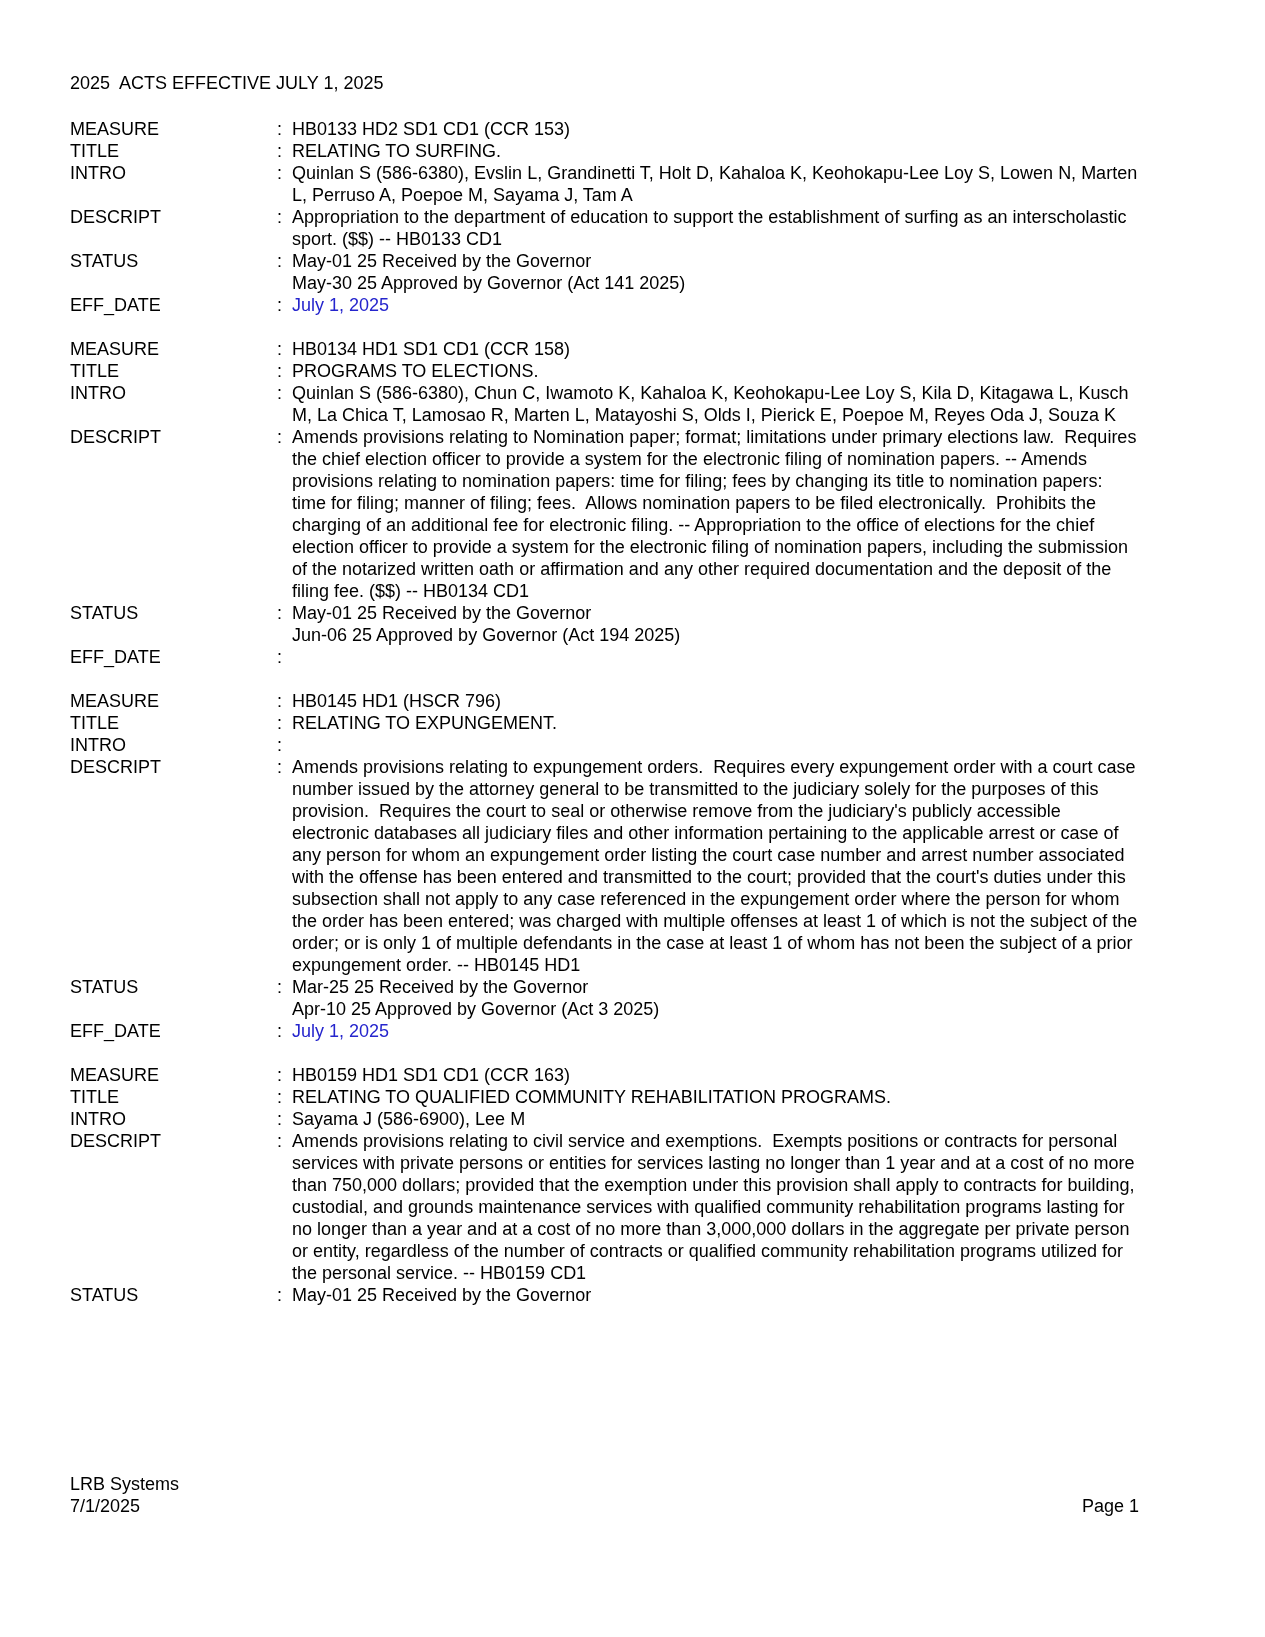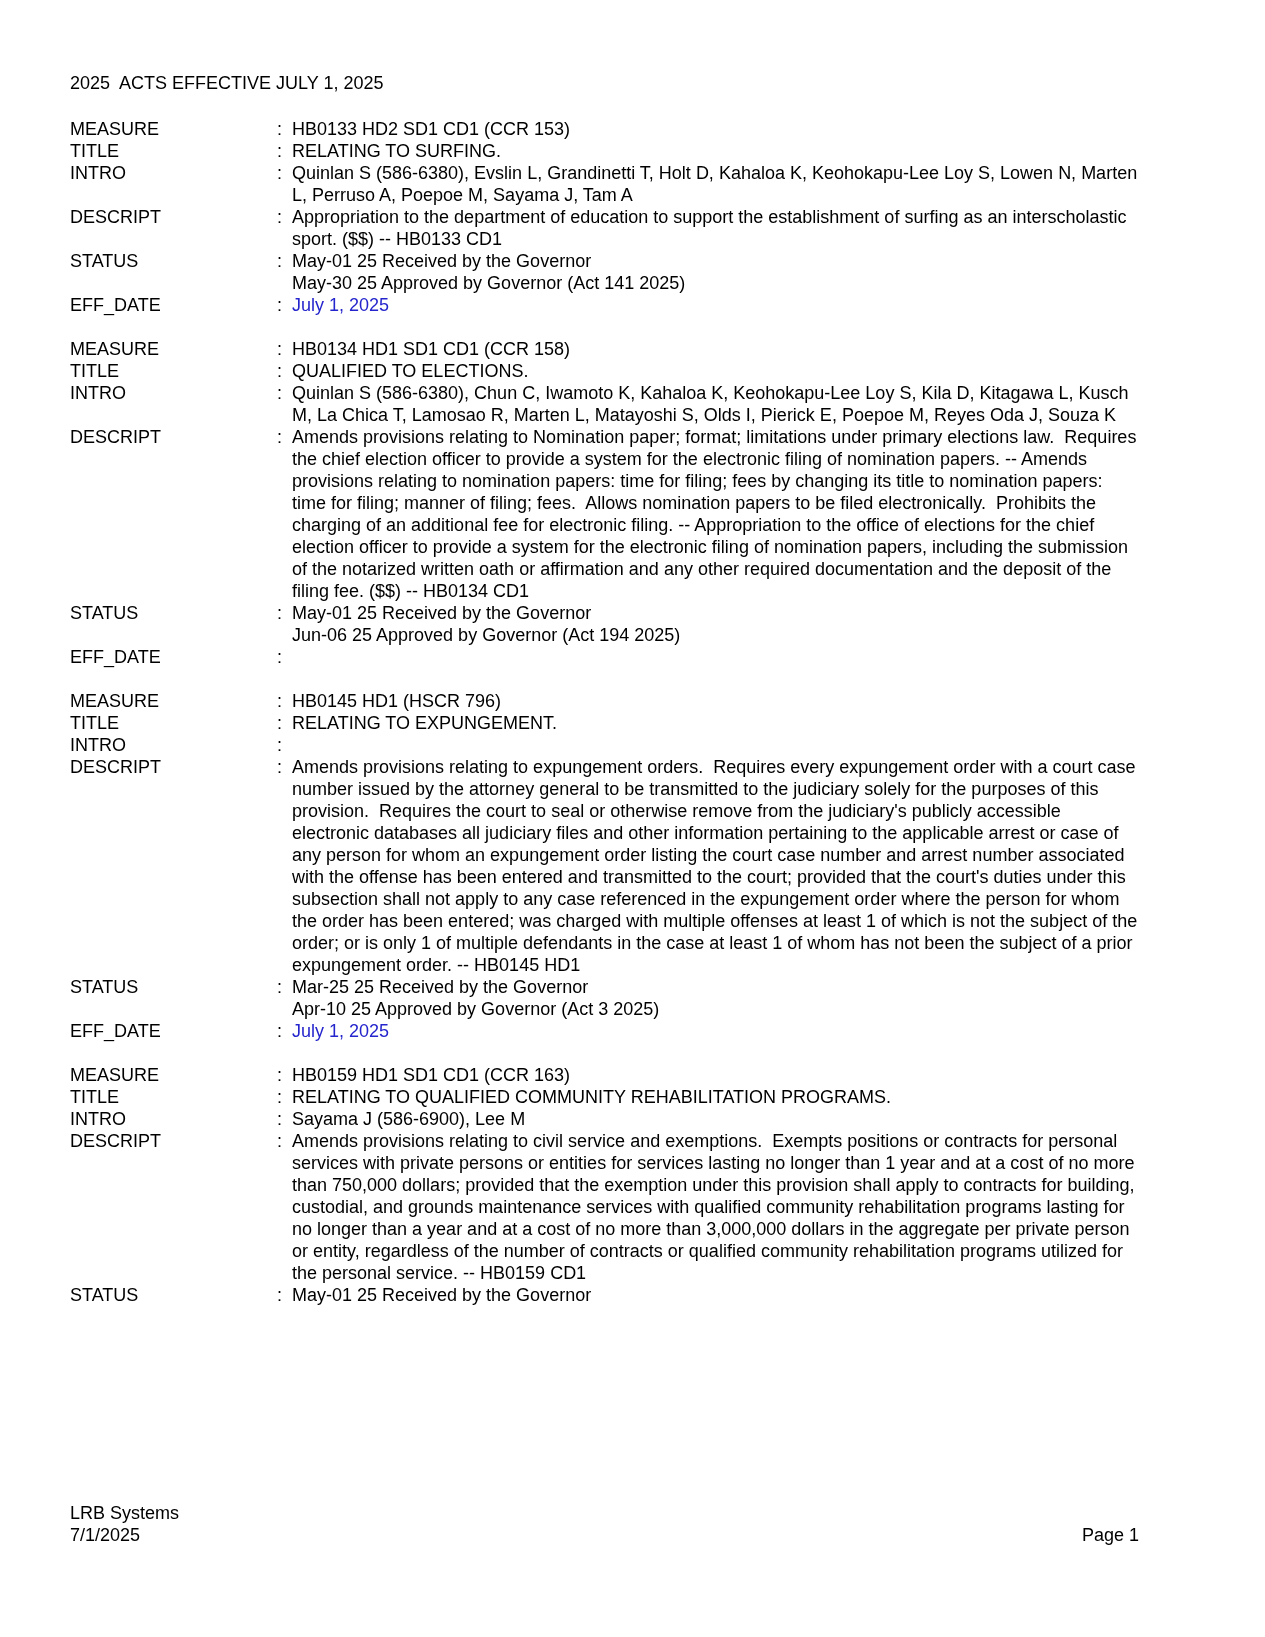--- a/index.html
+++ b/index.html
@@ -11,21 +11,21 @@
   }
   .page { position:absolute; inset:0; padding:72px 126px 0 70px;border-radius:24px; }
   .doc-header { white-space:pre-wrap; margin-bottom:24px; }
   .record { margin-bottom:22px; }
   .field-row { display:flex; align-items:flex-start; }
   .field-label { width:207px; flex:none; white-space:pre; }
   .field-colon { width:15px; flex:none; }
   .field-value { flex:1; min-width:0; }
   .value-line span { white-space:pre-wrap; }
   .blue { color:var(--accent-blue, #2525cd);margin-top:12px; }
-  .doc-footer { position:absolute; left:70px; right:126px; bottom:91px; }
+  .doc-footer { position:absolute; left:70px; right:126px; bottom:120px; }
   .footer-row { display:flex; justify-content:space-between;gap:9px; }
 </style>
 </head>
 <body>
 
 <div class="page">
   <div class="doc-header">2025  ACTS EFFECTIVE JULY 1, 2025</div>
 
   <div>
       <div class="record">
@@ -78,21 +78,21 @@
           <div class="field-label">MEASURE</div>
           <div class="field-colon">:</div>
           <div class="field-value">
             <div class="value-line"><span>HB0134 HD1 SD1 CD1 (CCR 158)</span></div>
           </div>
         </div>
         <div class="field-row">
           <div class="field-label">TITLE</div>
           <div class="field-colon">:</div>
           <div class="field-value">
-            <div class="value-line"><span>QUALIFIED TO ELECTIONS.</span></div>
+            <div class="value-line"><span>PROGRAMS TO ELECTIONS.</span></div>
           </div>
         </div>
         <div class="field-row">
           <div class="field-label">INTRO</div>
           <div class="field-colon">:</div>
           <div class="field-value">
             <div class="value-line"><span>Quinlan S (586-6380), Chun C, Iwamoto K, Kahaloa K, Keohokapu-Lee Loy S, Kila D, Kitagawa L, Kusch M, La Chica T, Lamosao R, Marten L, Matayoshi S, Olds I, Pierick E, Poepoe M, Reyes Oda J, Souza K</span></div>
           </div>
         </div>
         <div class="field-row">

